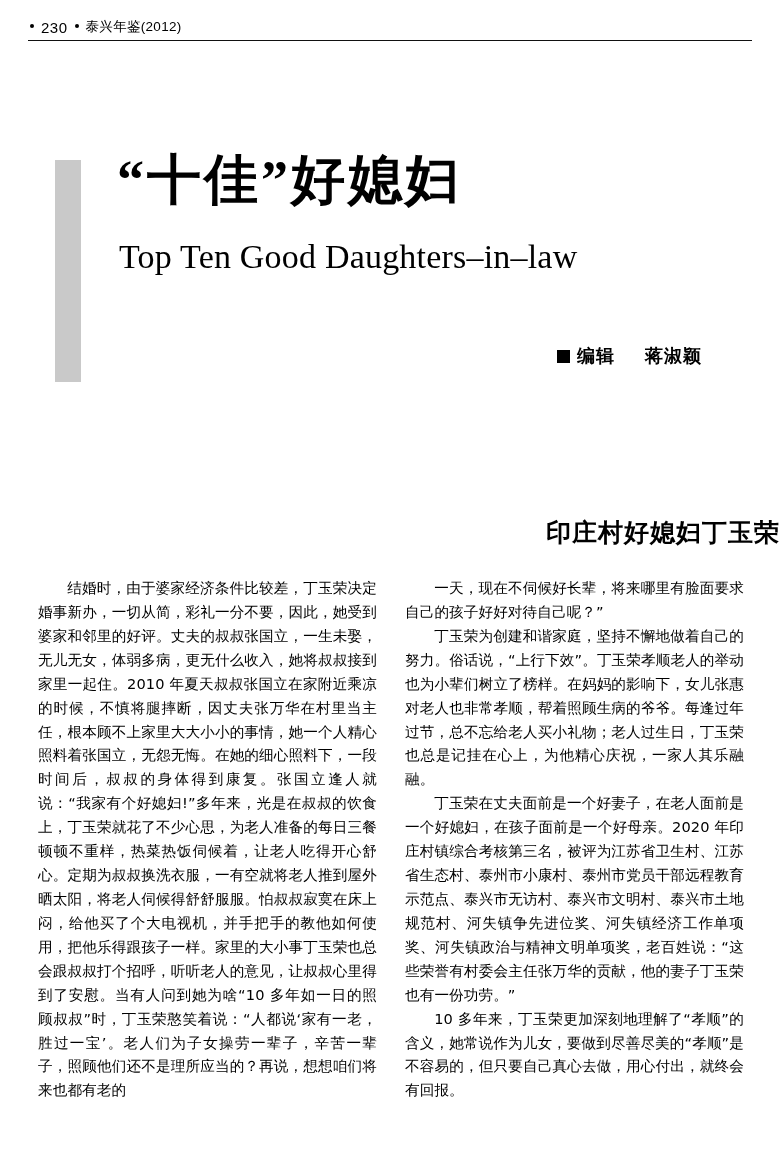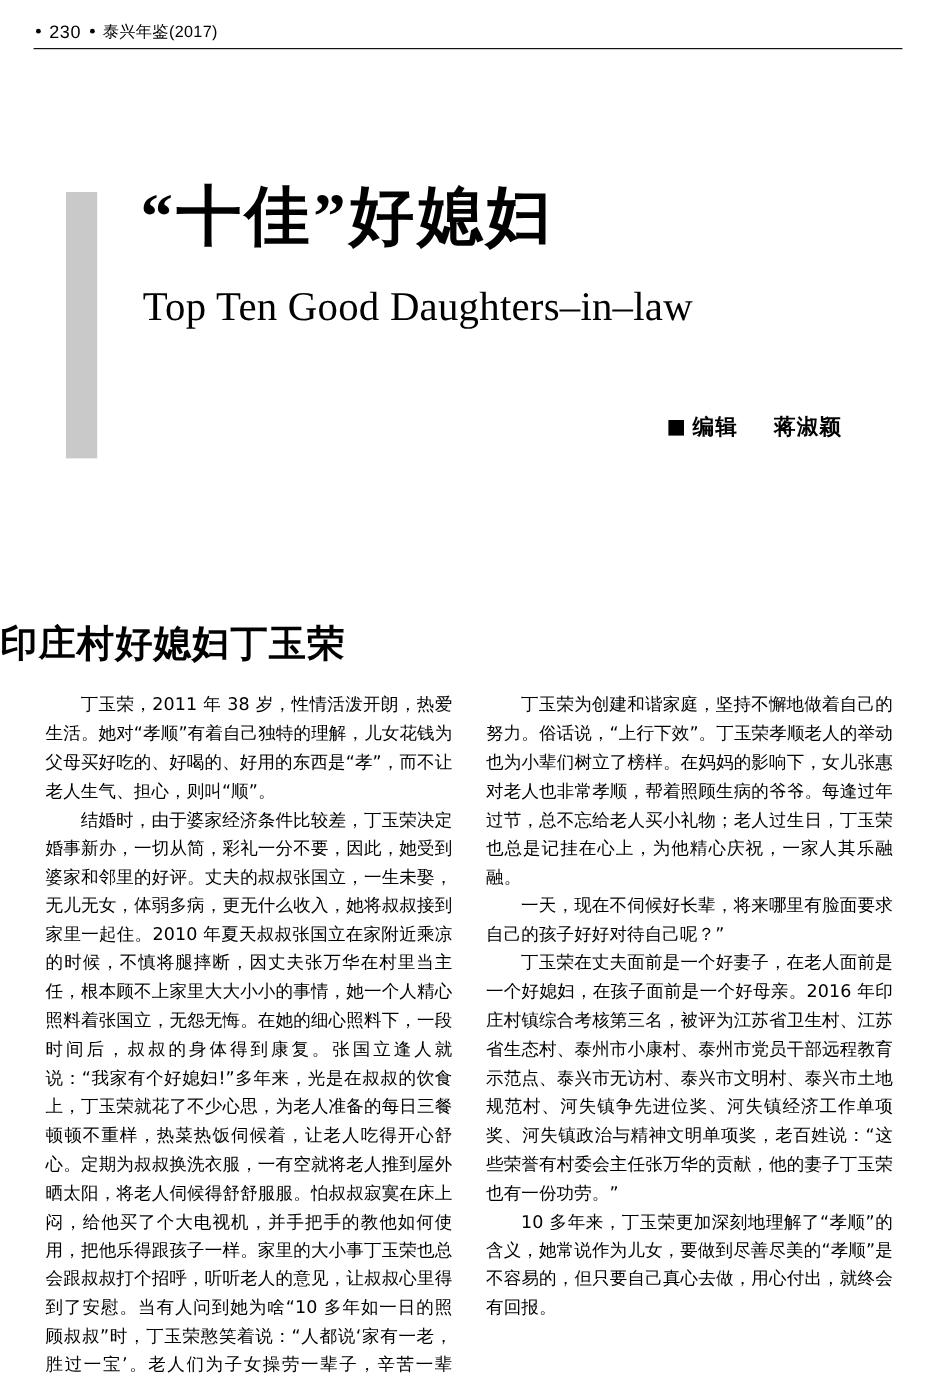--- a/index.html
+++ b/index.html
@@ -115,22 +115,22 @@
     margin-right: 3px;
   }
   .byline-gap { display: inline-block; width: 22px; }
 
   
   .article-title {
     position: absolute;
     top: 516px;
     left: 0;
     width: 780px;
-    text-align: left;
-    font-size: 31px;
+    text-align: right;
+    font-size: 25px;
     font-weight: bold;
     font-family: "DejaVu Sans", "Liberation Sans", sans-serif;
     letter-spacing: 1px;
   }
 
   .columns {
     position: absolute;
     top: 576px;
     left: 38px;
     width: 706px;
@@ -153,45 +153,44 @@
 </style>
 </head>
 <body>
 
 <div class="page">
 
   <div class="running-head">
     <span class="rh-dot"></span>
     <span class="rh-pageno">230</span>
     <span class="rh-dot"></span>
-    <span class="rh-title">泰兴年鉴(2017)</span>
+    <span class="rh-title">泰兴年鉴(2012)</span>
   </div>
   <div class="head-rule"></div>
 
   <div class="title-block">
     <div class="title-bar"></div>
     <div class="main-title">“十佳”好媳妇</div>
     <div class="sub-title">Top Ten Good Daughters–in–law</div>
     <div class="byline">
       <span class="byline-square"></span>
       <span>编辑</span>
       <span class="byline-gap"></span>
       <span>蒋淑颖</span>
     </div>
   </div>
 
   <div class="article-title">印庄村好媳妇丁玉荣</div>
 
   <div class="columns">
     <div class="col">
-      <p>丁玉荣，2011 年 38 岁，性情活泼开朗，热爱生活。她对“孝顺”有着自己独特的理解，儿女花钱为父母买好吃的、好喝的、好用的东西是“孝”，而不让老人生气、担心，则叫“顺”。</p>
       <p>结婚时，由于婆家经济条件比较差，丁玉荣决定婚事新办，一切从简，彩礼一分不要，因此，她受到婆家和邻里的好评。丈夫的叔叔张国立，一生未娶，无儿无女，体弱多病，更无什么收入，她将叔叔接到家里一起住。2010 年夏天叔叔张国立在家附近乘凉的时候，不慎将腿摔断，因丈夫张万华在村里当主任，根本顾不上家里大大小小的事情，她一个人精心照料着张国立，无怨无悔。在她的细心照料下，一段时间后，叔叔的身体得到康复。张国立逢人就说：“我家有个好媳妇!”多年来，光是在叔叔的饮食上，丁玉荣就花了不少心思，为老人准备的每日三餐顿顿不重样，热菜热饭伺候着，让老人吃得开心舒心。定期为叔叔换洗衣服，一有空就将老人推到屋外晒太阳，将老人伺候得舒舒服服。怕叔叔寂寞在床上闷，给他买了个大电视机，并手把手的教他如何使用，把他乐得跟孩子一样。家里的大小事丁玉荣也总会跟叔叔打个招呼，听听老人的意见，让叔叔心里得到了安慰。当有人问到她为啥“10 多年如一日的照顾叔叔”时，丁玉荣憨笑着说：“人都说‘家有一老，胜过一宝’。老人们为子女操劳一辈子，辛苦一辈子，照顾他们还不是理所应当的？再说，想想咱们将来也都有老的</p>
     </div>
     <div class="col">
+      <p>一天，现在不伺候好长辈，将来哪里有脸面要求自己的孩子好好对待自己呢？”</p>
       <p>丁玉荣为创建和谐家庭，坚持不懈地做着自己的努力。俗话说，“上行下效”。丁玉荣孝顺老人的举动也为小辈们树立了榜样。在妈妈的影响下，女儿张惠对老人也非常孝顺，帮着照顾生病的爷爷。每逢过年过节，总不忘给老人买小礼物；老人过生日，丁玉荣也总是记挂在心上，为他精心庆祝，一家人其乐融融。</p>
-      <p>一天，现在不伺候好长辈，将来哪里有脸面要求自己的孩子好好对待自己呢？”</p>
-      <p>丁玉荣在丈夫面前是一个好妻子，在老人面前是一个好媳妇，在孩子面前是一个好母亲。2016 年印庄村镇综合考核第三名，被评为江苏省卫生村、江苏省生态村、泰州市小康村、泰州市党员干部远程教育示范点、泰兴市无访村、泰兴市文明村、泰兴市土地规范村、河失镇争先进位奖、河失镇经济工作单项奖、河失镇政治与精神文明单项奖，老百姓说：“这些荣誉有村委会主任张万华的贡献，他的妻子丁玉荣也有一份功劳。”</p>
+      <p>丁玉荣在丈夫面前是一个好妻子，在老人面前是一个好媳妇，在孩子面前是一个好母亲。2020 年印庄村镇综合考核第三名，被评为江苏省卫生村、江苏省生态村、泰州市小康村、泰州市党员干部远程教育示范点、泰兴市无访村、泰兴市文明村、泰兴市土地规范村、河失镇争先进位奖、河失镇经济工作单项奖、河失镇政治与精神文明单项奖，老百姓说：“这些荣誉有村委会主任张万华的贡献，他的妻子丁玉荣也有一份功劳。”</p>
       <p>10 多年来，丁玉荣更加深刻地理解了“孝顺”的含义，她常说作为儿女，要做到尽善尽美的“孝顺”是不容易的，但只要自己真心去做，用心付出，就终会有回报。</p>
 
     </div>
   </div>
 
 </div>
 
 </body></html>

